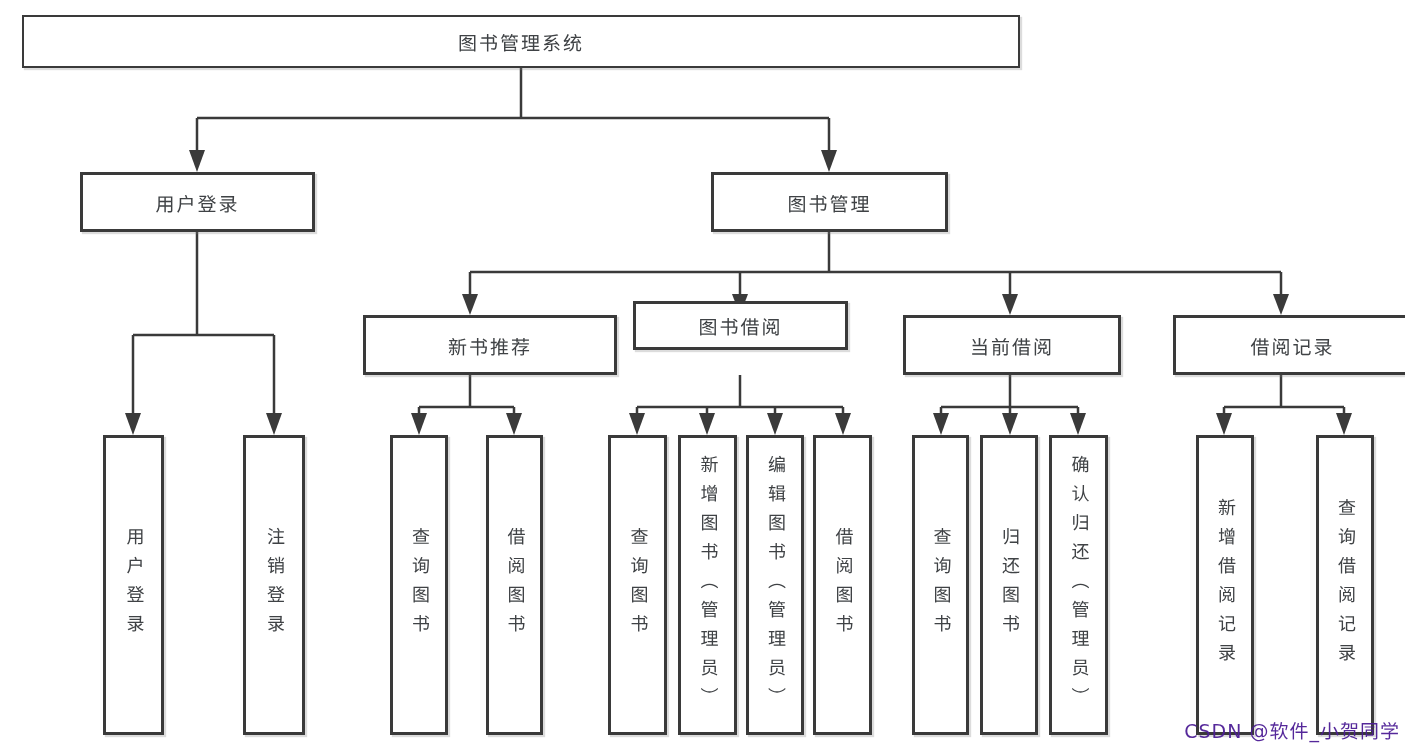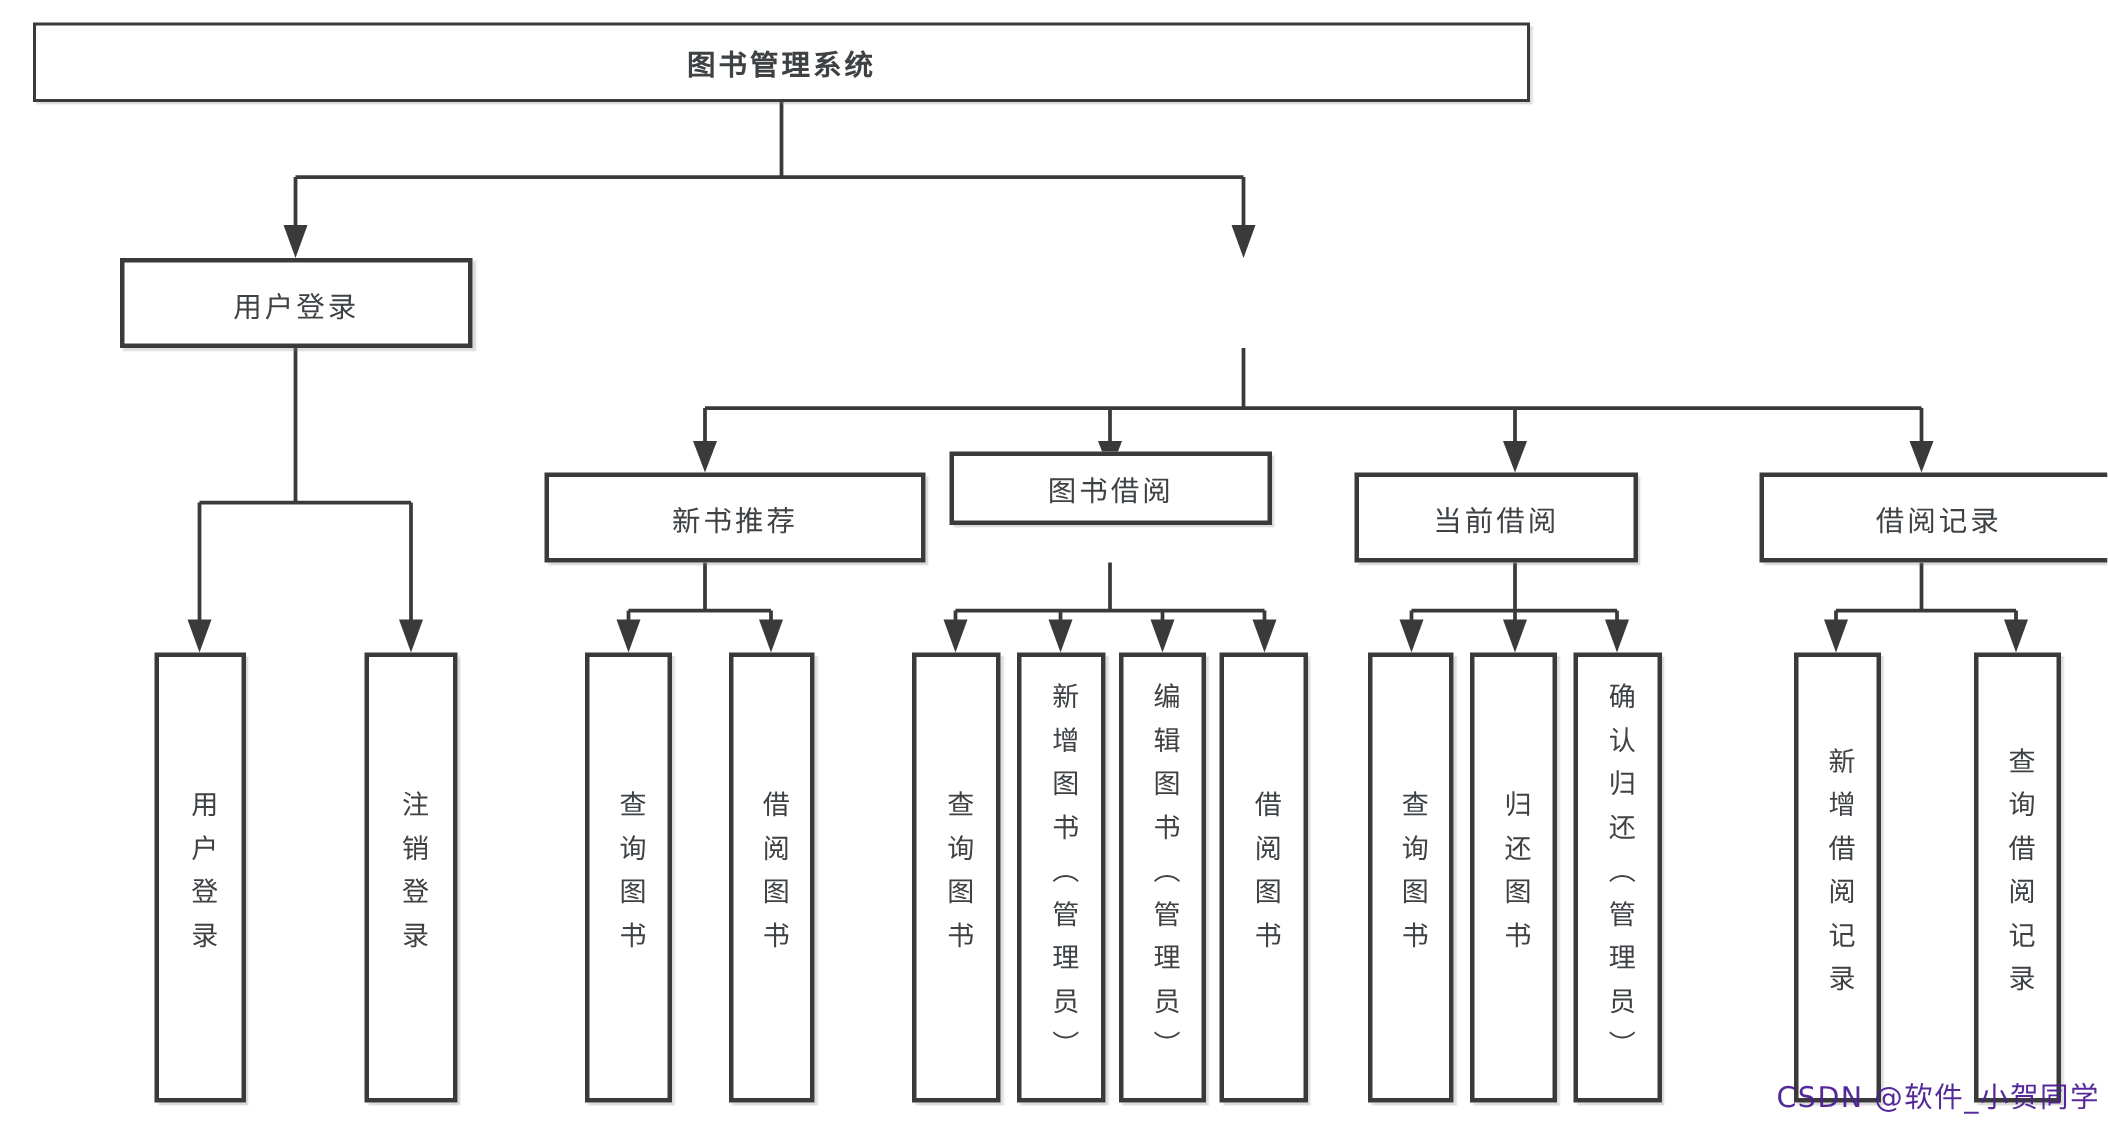--- a/index.html
+++ b/index.html
@@ -6,21 +6,21 @@
   .canvas{
     position:relative;width:1405px;height:747px;background:#ffffff;
     font-family:"DejaVu Sans","Liberation Sans",sans-serif;overflow:hidden;
   }
   .wires{position:absolute;left:0;top:0;width:1405px;height:747px;pointer-events:none;}
   .box{
     position:absolute;background:#ffffff;border:3px solid #3a3a3a;box-sizing:border-box;
     display:flex;align-items:center;justify-content:center;
     box-shadow:2px 2px 1px rgba(130,130,130,.28);
   }
-  .box.root{border-width:2px;font-weight:bold;}
+  .box.root{border-width:2px;}
   .lbl{
     font-size:19px;color:#3f4245;letter-spacing:2px;white-space:nowrap;
   }
   .vlbl{
     writing-mode:vertical-rl;text-orientation:mixed;
     font-size:18px;color:#3f4245;letter-spacing:11px;line-height:1;
   }
   .watermark{
     position:absolute;right:5px;bottom:4px;font-size:19px;color:#4c1d95;
     letter-spacing:1px;z-index:5;opacity:.95;
@@ -100,28 +100,31 @@
     </g>
   </svg>
 
   <div class="box root" style="left:22px;top:15px;width:998px;height:53px">
     <span class="lbl">图书管理系统</span>
   </div>
 
   <div class="box" style="left:80px;top:172px;width:235px;height:60px">
     <span class="lbl">用户登录</span>
   </div>
+  <div class="box" style="left:711px;top:172px;width:237px;height:60px">
+    <span class="lbl">图书管理</span>
+  </div>
 
   <div class="box" style="left:363px;top:315px;width:254px;height:60px">
     <span class="lbl">新书推荐</span>
   </div>
   <div class="box" style="left:633px;top:301px;width:215px;height:49px">
     <span class="lbl">图书借阅</span>
   </div>
-  <div class="box" style="left:903px;top:315px;width:189px;height:60px">
+  <div class="box" style="left:903px;top:315px;width:218px;height:60px">
     <span class="lbl">当前借阅</span>
   </div>
   <div class="box" style="left:1173px;top:315px;width:239px;height:60px">
     <span class="lbl">借阅记录</span>
   </div>
 
   <div class="box" style="left:103px;top:435px;width:61px;height:300px">
     <span class="vlbl">用户登录</span>
   </div>
   <div class="box" style="left:243px;top:435px;width:62px;height:300px">

